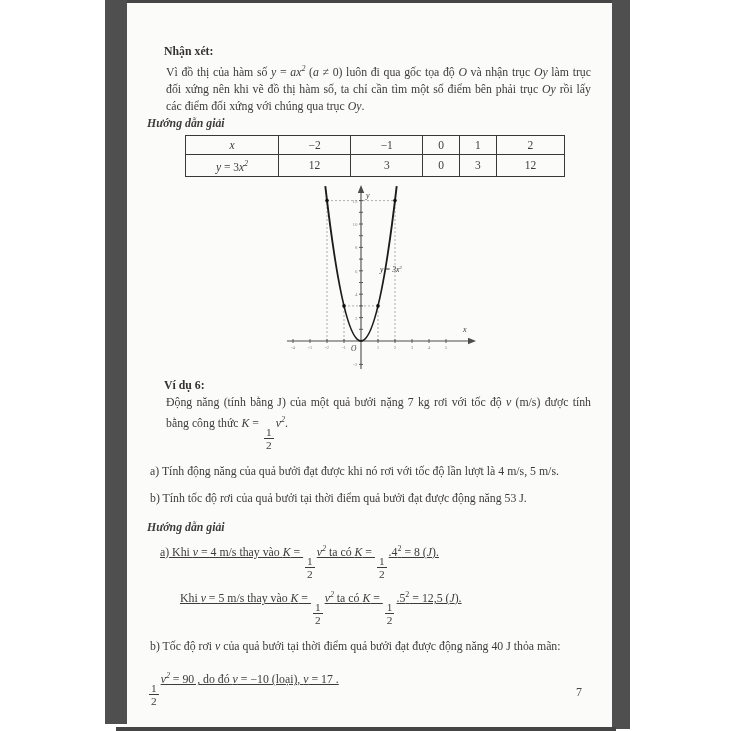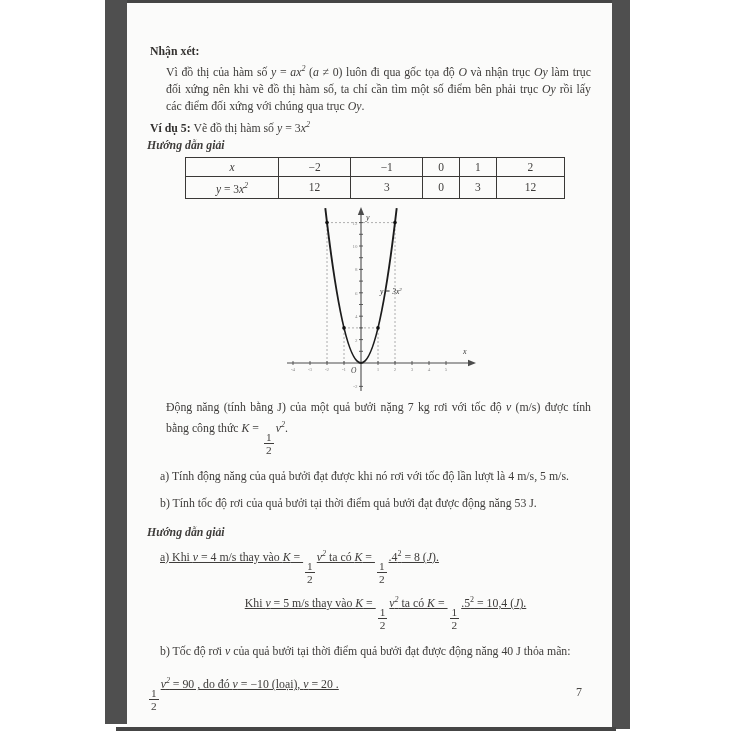--- a/index.html
+++ b/index.html
@@ -14,33 +14,33 @@
   .strip-top{position:absolute;left:105px;top:0;width:525px;height:3px;background:#454545;}
   .strip-bottom{position:absolute;left:116px;top:727px;width:500px;height:4px;background:#454545;}
   .page{
     position:absolute;left:127px;top:3px;width:485px;height:724px;
     background:#fbfbfa;overflow:hidden;
   }
   .content{
     position:absolute;left:20px;top:40px;width:444px;
     color:#3e3c3a;font-size:11.8px;line-height:17px;
   }
-  .h-note{font-weight:bold;color:#343230;margin-left:3px;}
+  .h-note{font-weight:bold;color:#343230;margin-left:17px;}
   .para{margin:0 0 0 19px;text-align:justify;}
   .example-line{margin:1px 0 0 3px;}
   .hdg{font-weight:bold;font-style:italic;text-align:left;margin:0;}
   .val-table{border-collapse:collapse;margin:3px 0 6px 38px;width:380px;font-size:11.5px;}
   .val-table td{
     border:1.6px solid #3a3836;text-align:center;padding:0;height:18px;color:#3e3c3a;
   }
   .val-table td.lbl{width:92px;}
   .graph-wrap{margin:2px 0 2px 133px;width:200px;height:192px;}
-  .item{margin-left:13px;padding-left:16px;text-indent:-16px;text-align:justify;}
+  .item{margin-left:3px;padding-left:16px;text-indent:-16px;text-align:justify;}
   .mathline{margin:4px 0 6px 13px;text-decoration:underline;}
-  .mathline.indent2{margin-left:33px;text-align:center;}
+  .mathline.indent2{margin-left:33px;}
   .mathline.flush{margin-left:0;}
   .it{font-style:italic;}
   .sup{font-size:8px;vertical-align:5px;letter-spacing:0;}
   .frac{
     display:inline-flex;flex-direction:column;align-items:center;
     vertical-align:-9px;line-height:1.08;font-size:11.3px;margin:0 2px;font-style:normal;
   }
   .frac .fn{border-bottom:1px solid #3e3c3a;padding:0 2px;}
   .frac .fd{padding:0 2px;}
   .page-num{position:absolute;top:682px;right:30px;font-size:12px;color:#4a4846;}
@@ -53,23 +53,20 @@
 <div class="band left"></div>
 <div class="band right"></div>
 <div class="strip-bottom"></div>
 
 <div class="page">
   <div class="content">
 
     <div class="h-note">Nhận xét:</div>
     <p class="para"><span>Vì đồ thị của hàm số </span><span class="it">y</span><span> = </span><span class="it">ax</span><span class="it sup">2</span><span> (</span><span class="it">a</span><span> ≠ 0) luôn đi qua gốc tọa độ </span><span class="it">O</span><span> và nhận trục </span><span class="it">Oy</span><span> làm trục đối xứng nên khi vẽ đồ thị hàm số, ta chỉ cần tìm một số điểm bên phải trục </span><span class="it">Oy</span><span> rồi lấy các điểm đối xứng với chúng qua trục </span><span class="it">Oy</span><span>.</span></p>
 
-    <p class="example-line">
-      <span style="font-weight:bold;color:#343230">Ví dụ 5:</span><span> Vẽ đồ thị hàm số </span><span><span class="it">y</span><span> = 3</span><span class="it">x</span><span class="it sup">2</span></span>
-    </p>
 
     <div class="hdg">Hướng dẫn giải</div>
 
     <table class="val-table">
       <tbody>
           <tr>
         <td class="lbl"><span class="it">x</span></td>
         <td>−2</td>
         <td>−1</td>
         <td>0</td>
@@ -137,20 +134,21 @@
           <text x="77.5" y="113.1">4</text>
           <text x="77.5" y="89.7">6</text>
           <text x="77.5" y="66.3">8</text>
           <text x="77.5" y="42.9">10</text>
           <text x="77.5" y="19.5">12</text>
           <text x="77.5" y="183.4">-2</text>
         </g>
       </svg>
     </div>
 
+    <div class="h-note">Ví dụ 6:</div>
     <p class="para"><span>Động năng (tính bằng J) của một quả bưởi nặng 7 kg rơi với tốc độ </span><span class="it">v</span><span> (m/s) được tính bằng công thức </span><span class="it">K</span><span> = </span><span class="frac">
           <span class="fn">1</span>
           <span class="fd">2</span>
         </span><span class="it">v</span><span class="it sup">2</span><span>.</span></p>
     <p class="item"><span>a) Tính động năng của quả bưởi đạt được khi nó rơi với tốc độ lần lượt là 4 m/s, 5 m/s.</span></p>
     <p class="item" style="margin-top:-2px"><span>b) Tính tốc độ rơi của quả bưởi tại thời điểm quả bưởi đạt được động năng 53 J.</span></p>
 
     <div class="hdg" style="margin-top:2px">Hướng dẫn giải</div>
 
     <p class="mathline"><span>a) Khi </span><span class="it">v</span><span> = 4 m/s  thay vào </span><span class="it">K</span><span> = </span><span class="frac">
@@ -159,23 +157,23 @@
         </span><span class="it">v</span><span class="it sup">2</span><span>  ta có   </span><span class="it">K</span><span> = </span><span class="frac">
           <span class="fn">1</span>
           <span class="fd">2</span>
         </span><span>.4</span><span class="sup">2</span><span> = 8 (</span><span class="it">J</span><span>).</span></p>
     <p class="mathline indent2"><span>Khi </span><span class="it">v</span><span> = 5 m/s  thay vào </span><span class="it">K</span><span> = </span><span class="frac">
           <span class="fn">1</span>
           <span class="fd">2</span>
         </span><span class="it">v</span><span class="it sup">2</span><span>  ta có   </span><span class="it">K</span><span> = </span><span class="frac">
           <span class="fn">1</span>
           <span class="fd">2</span>
-        </span><span>.5</span><span class="sup">2</span><span> = 10,4 (</span><span class="it">J</span><span>).</span></p>
+        </span><span>.5</span><span class="sup">2</span><span> = 12,5 (</span><span class="it">J</span><span>).</span></p>
     <p class="item"><span>b) Tốc độ rơi </span><span class="it">v</span><span> của quả bưởi tại thời điểm quả bưởi đạt được động năng 40 J thỏa mãn:</span></p>
     <p class="mathline flush"><span class="frac">
           <span class="fn">1</span>
           <span class="fd">2</span>
-        </span><span class="it">v</span><span class="it sup">2</span><span> = 90 , do đó </span><span class="it">v</span><span> = −10  (loại), </span><span class="it">v</span><span> = 20 .</span></p>
+        </span><span class="it">v</span><span class="it sup">2</span><span> = 90 , do đó </span><span class="it">v</span><span> = −10  (loại), </span><span class="it">v</span><span> = 17 .</span></p>
 
   </div>
 
   <div class="page-num">7</div>
 </div>
 
 </body></html>

